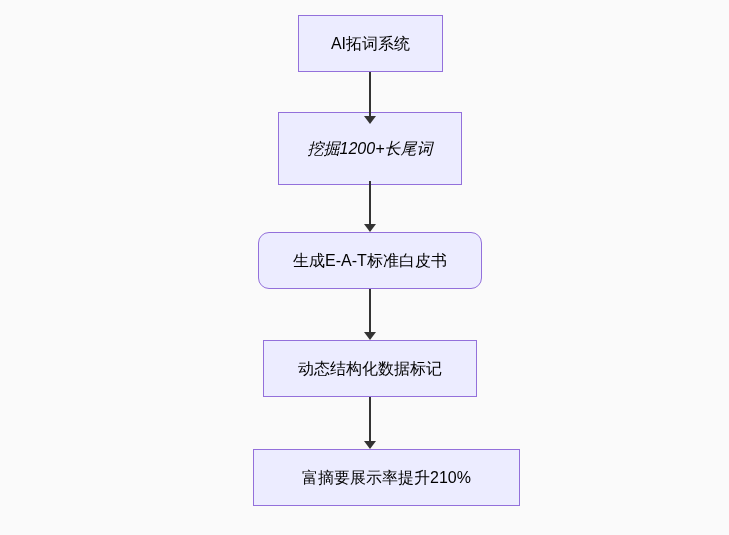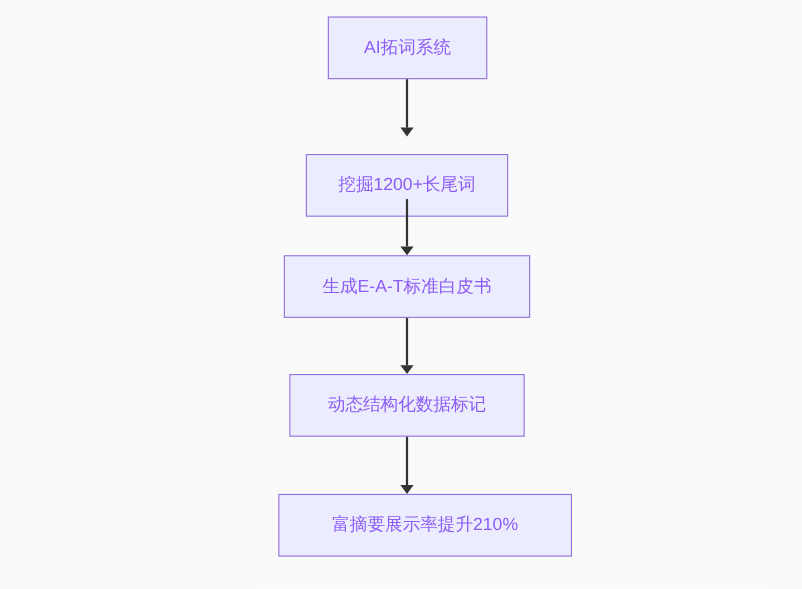--- a/index.html
+++ b/index.html
@@ -14,21 +14,21 @@
     width: 729px;
     height: 535px;
     background: #fafafa;
     overflow: hidden;
   }
   .node {
     position: absolute;
     box-sizing: border-box;
     background: #ececff;
     border: 1px solid #9370db;
-    color: #8b5cf6;
+    color: #000000;
     font-size: 16px;
     line-height: 1;
     display: flex;
     align-items: center;
     justify-content: center;
     text-align: center;
     white-space: nowrap;
   }
   .edge-line {
     position: absolute;
@@ -46,23 +46,23 @@
     border-top: 8px solid #333333;
   }
 </style>
 </head>
 <body>
 
 <div class="canvas">
 
   <div class="node" style="left:298px; top:15px;  width:145px; height:57px;">AI拓词系统</div>
 
-  <div class="node" style="left:278px; top:140px; width:184px; height:57px;">挖掘1200+长尾词</div>
+  <div class="node" style="left:278px; top:112px; width:184px; height:73px;font-style:italic;">挖掘1200+长尾词</div>
 
-  <div class="node" style="left:258px; top:232px; width:224px; height:57px;">生成E-A-T标准白皮书</div>
+  <div class="node" style="left:258px; top:232px; width:224px; height:57px;border-radius:11px;">生成E-A-T标准白皮书</div>
 
   <div class="node" style="left:263px; top:340px; width:214px; height:57px;text-align:right;">动态结构化数据标记</div>
 
   <div class="node" style="left:253px; top:449px; width:267px; height:57px;">富摘要展示率提升210%</div>
 
   <div class="edge-line" style="top:72px;  height:44px;"></div>
   <div class="edge-head" style="top:116px;"></div>
 
   <div class="edge-line" style="top:181px; height:43px;"></div>
   <div class="edge-head" style="top:224px;"></div>

